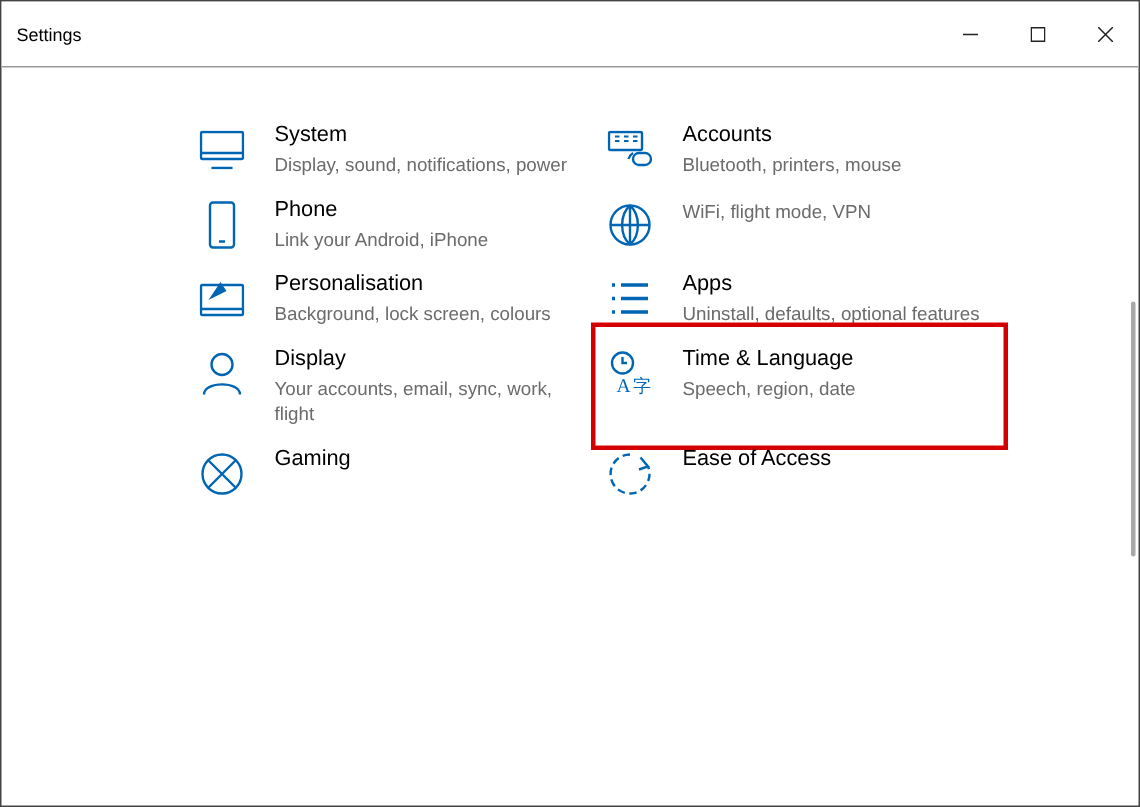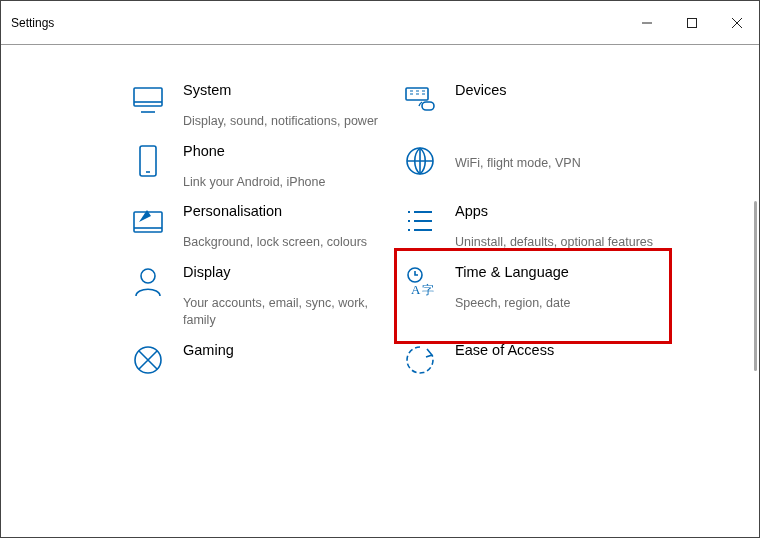--- a/index.html
+++ b/index.html
@@ -71,21 +71,21 @@
   .tile .txt { flex: 1; padding-right: 6px; }
   .tile .label {
     font-size: 14.5px;
     color: #000;
     line-height: 1.3;
   }
   .tile .desc {
     font-size: 12.5px;
     color: #6b6b6b;
     line-height: 1.35;
-    margin-top: 13px;
+    margin-top: 2px;
   }
   .highlight {
     outline: 3px solid #d40000;
     outline-offset: 6px;
     padding: 6px 0;
     margin-top: -6px;
     margin-bottom: -6px;
   }
   .scrollbar-ghost {
     position: absolute;
@@ -141,21 +141,22 @@
     <div class="tile">
       <span class="icon">
         <svg width="30" height="26" viewBox="0 0 30 26" fill="none" stroke="currentColor" stroke-width="1.6">
           <rect x="1" y="1" width="22" height="12" rx="1"></rect>
           <path d="M5 4 h3 M5 7 h3 M11 4 h3 M11 7 h3 M17 4 h3 M17 7 h3" stroke-width="1.2"></path>
           <rect x="17" y="15" width="12" height="8" rx="4"></rect>
           <path d="M14 19 a7 7 0 0 1 3 -4" stroke-width="1.4"></path>
         </svg>
       </span>
       <div class="txt">
-        <div class="label">Devices</div>
+        <div class="label">Accounts</div>
+        <div class="desc">Bluetooth, printers, mouse</div>
       </div>
     </div>
 
     <div class="tile">
       <span class="icon">
         <svg width="20" height="32" viewBox="0 0 20 32" fill="none" stroke="currentColor" stroke-width="1.6">
           <rect x="2" y="1" width="16" height="30" rx="2"></rect>
           <path d="M8 27 h4"></path>
         </svg>
       </span>
@@ -208,21 +209,21 @@
 
     <div class="tile">
       <span class="icon">
         <svg width="28" height="30" viewBox="0 0 28 30" fill="none" stroke="currentColor" stroke-width="1.6">
           <circle cx="14" cy="9" r="7"></circle>
           <path d="M2 29 C2 20 26 20 26 29"></path>
         </svg>
       </span>
       <div class="txt">
         <div class="label">Display</div>
-        <div class="desc">Your accounts, email, sync, work, family</div>
+        <div class="desc">Your accounts, email, sync, work, flight</div>
       </div>
     </div>
 
     <div class="tile highlight">
       <span class="icon">
         <svg width="30" height="30" viewBox="0 0 30 30" fill="none" stroke="currentColor" stroke-width="1.6">
           <circle cx="10" cy="8" r="7"></circle>
           <path d="M10 4 V8 H13"></path>
           <text x="6" y="27" font-size="13" font-family="Segoe UI" fill="currentColor" stroke="none">A</text>
           <text x="17" y="27" font-size="12" font-family="Segoe UI" fill="currentColor" stroke="none">字</text>

